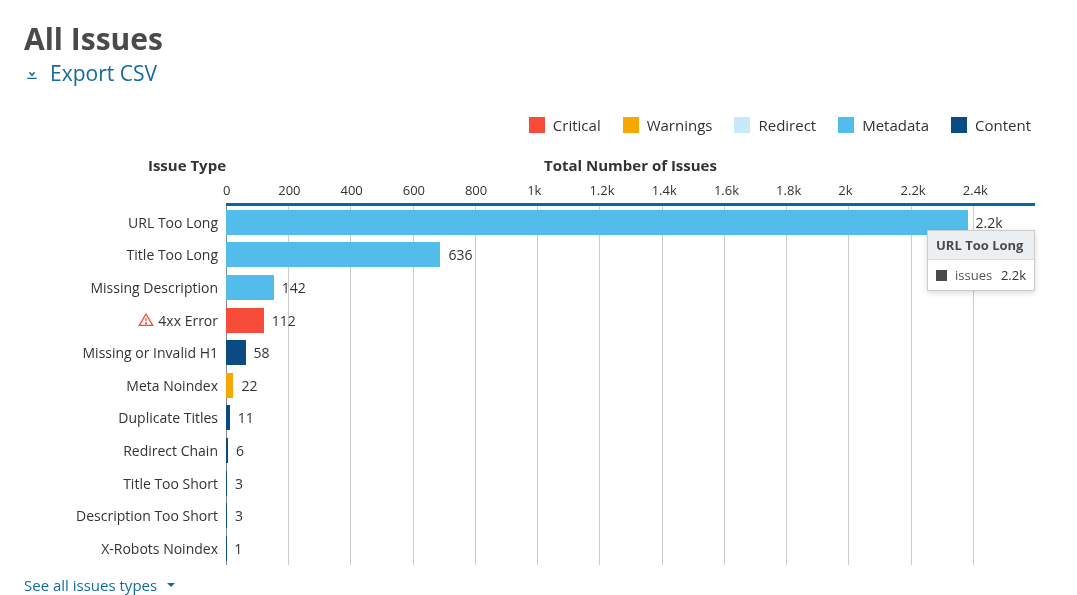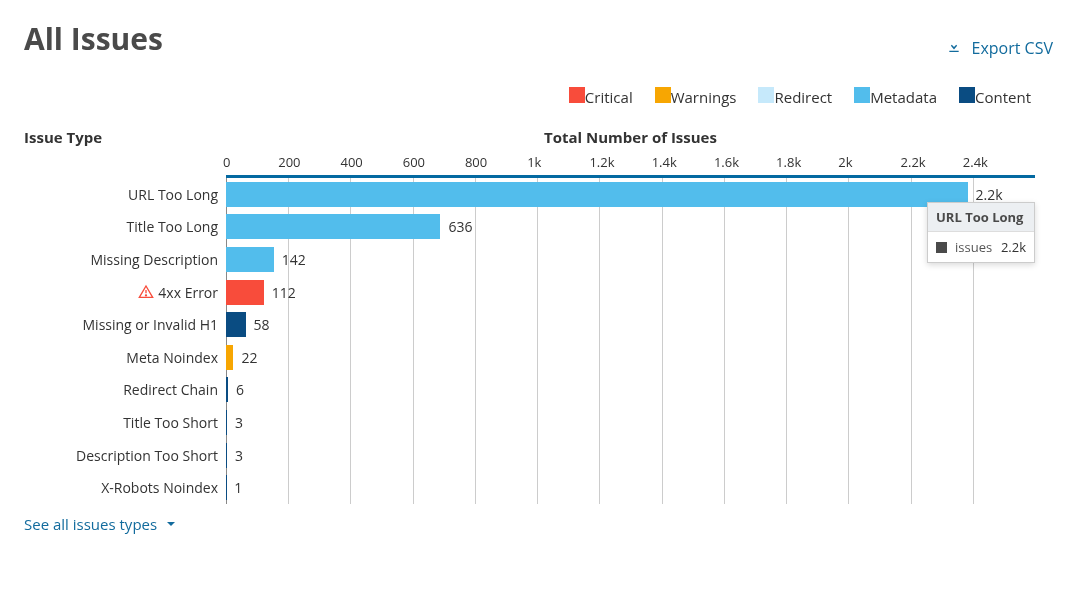--- a/index.html
+++ b/index.html
@@ -7,62 +7,63 @@
     font-family: -apple-system, "Segoe UI", "Open Sans", Helvetica, Arial, sans-serif;
     margin: 0;
     padding: 18px 24px;
     color: #333;
     background: #fff;
     width: 1077px;
   }
   .header-row {
     display: flex;
     justify-content: space-between;
-    align-items: flex-end;
+    align-items: flex-start;
     margin-bottom: 28px;
+    flex-direction: column;
   }
   .page-title {
     font-size: 30px;
     font-weight: 700;
     color: #4a4a4a;
     margin: 0;
   }
   .export-link {
     color: #126b9d;
-    font-size: 16px;
+    font-size: 21px;
     cursor: pointer;
     display: flex;
     align-items: center;
     gap: 10px;
   }
   .export-link svg { fill: #126b9d; }
 
   
   .legend {
     display: flex;
     justify-content: flex-end;
     gap: 22px;
     font-size: 15px;
     color: #333;
     margin-bottom: 20px;
     padding-right: 22px;
   }
-  .legend-item { display: flex; align-items: flex-start; cursor: pointer; }
+  .legend-item { display: flex; align-items: center; gap: 8px; cursor: pointer; }
   .swatch { width: 16px; height: 16px; }
 
   
   .chart-wrap { position: relative; padding-left: 202px; padding-right: 18px; }
   .axis-titles {
     display: flex;
     font-weight: 700;
     font-size: 15px;
     color: #333;
     margin-bottom: 6px;
   }
-  .axis-title-y { width: 202px; text-align: left; position: absolute; left: 0; }
+  .axis-title-y { width: 202px; text-align: right; position: absolute; left: 0; }
   .axis-title-x { flex: 1; text-align: center; }
 
   .x-ticks {
     display: flex;
     font-size: 13px;
     color: #333;
     height: 22px;
   }
   .x-tick { flex: 1; text-align: left; transform: translateX(-10px); }
   .x-tick:first-child { transform: translateX(-3px); }
@@ -272,20 +273,27 @@
           </div>
           <div class="row" style="position: relative;">
             <div class="row-label">
               <span>Meta Noindex</span>
             </div>
             <div class="bar" style="width:0.917%;background:#f7a602"></div>
             <span class="bar-val">22</span>
           </div>
           <div class="row" style="position: relative;">
             <div class="row-label">
+              <span>Duplicate Titles</span>
+            </div>
+            <div class="bar" style="width:0.458%;background:#0a4c82"></div>
+            <span class="bar-val">11</span>
+          </div>
+          <div class="row" style="position: relative;">
+            <div class="row-label">
               <span>Redirect Chain</span>
             </div>
             <div class="bar" style="width:0.250%;background:#0a4c82"></div>
             <span class="bar-val">6</span>
           </div>
           <div class="row" style="position: relative;">
             <div class="row-label">
               <span>Title Too Short</span>
             </div>
             <div class="bar" style="width:0.125%;background:#0a4c82"></div>

